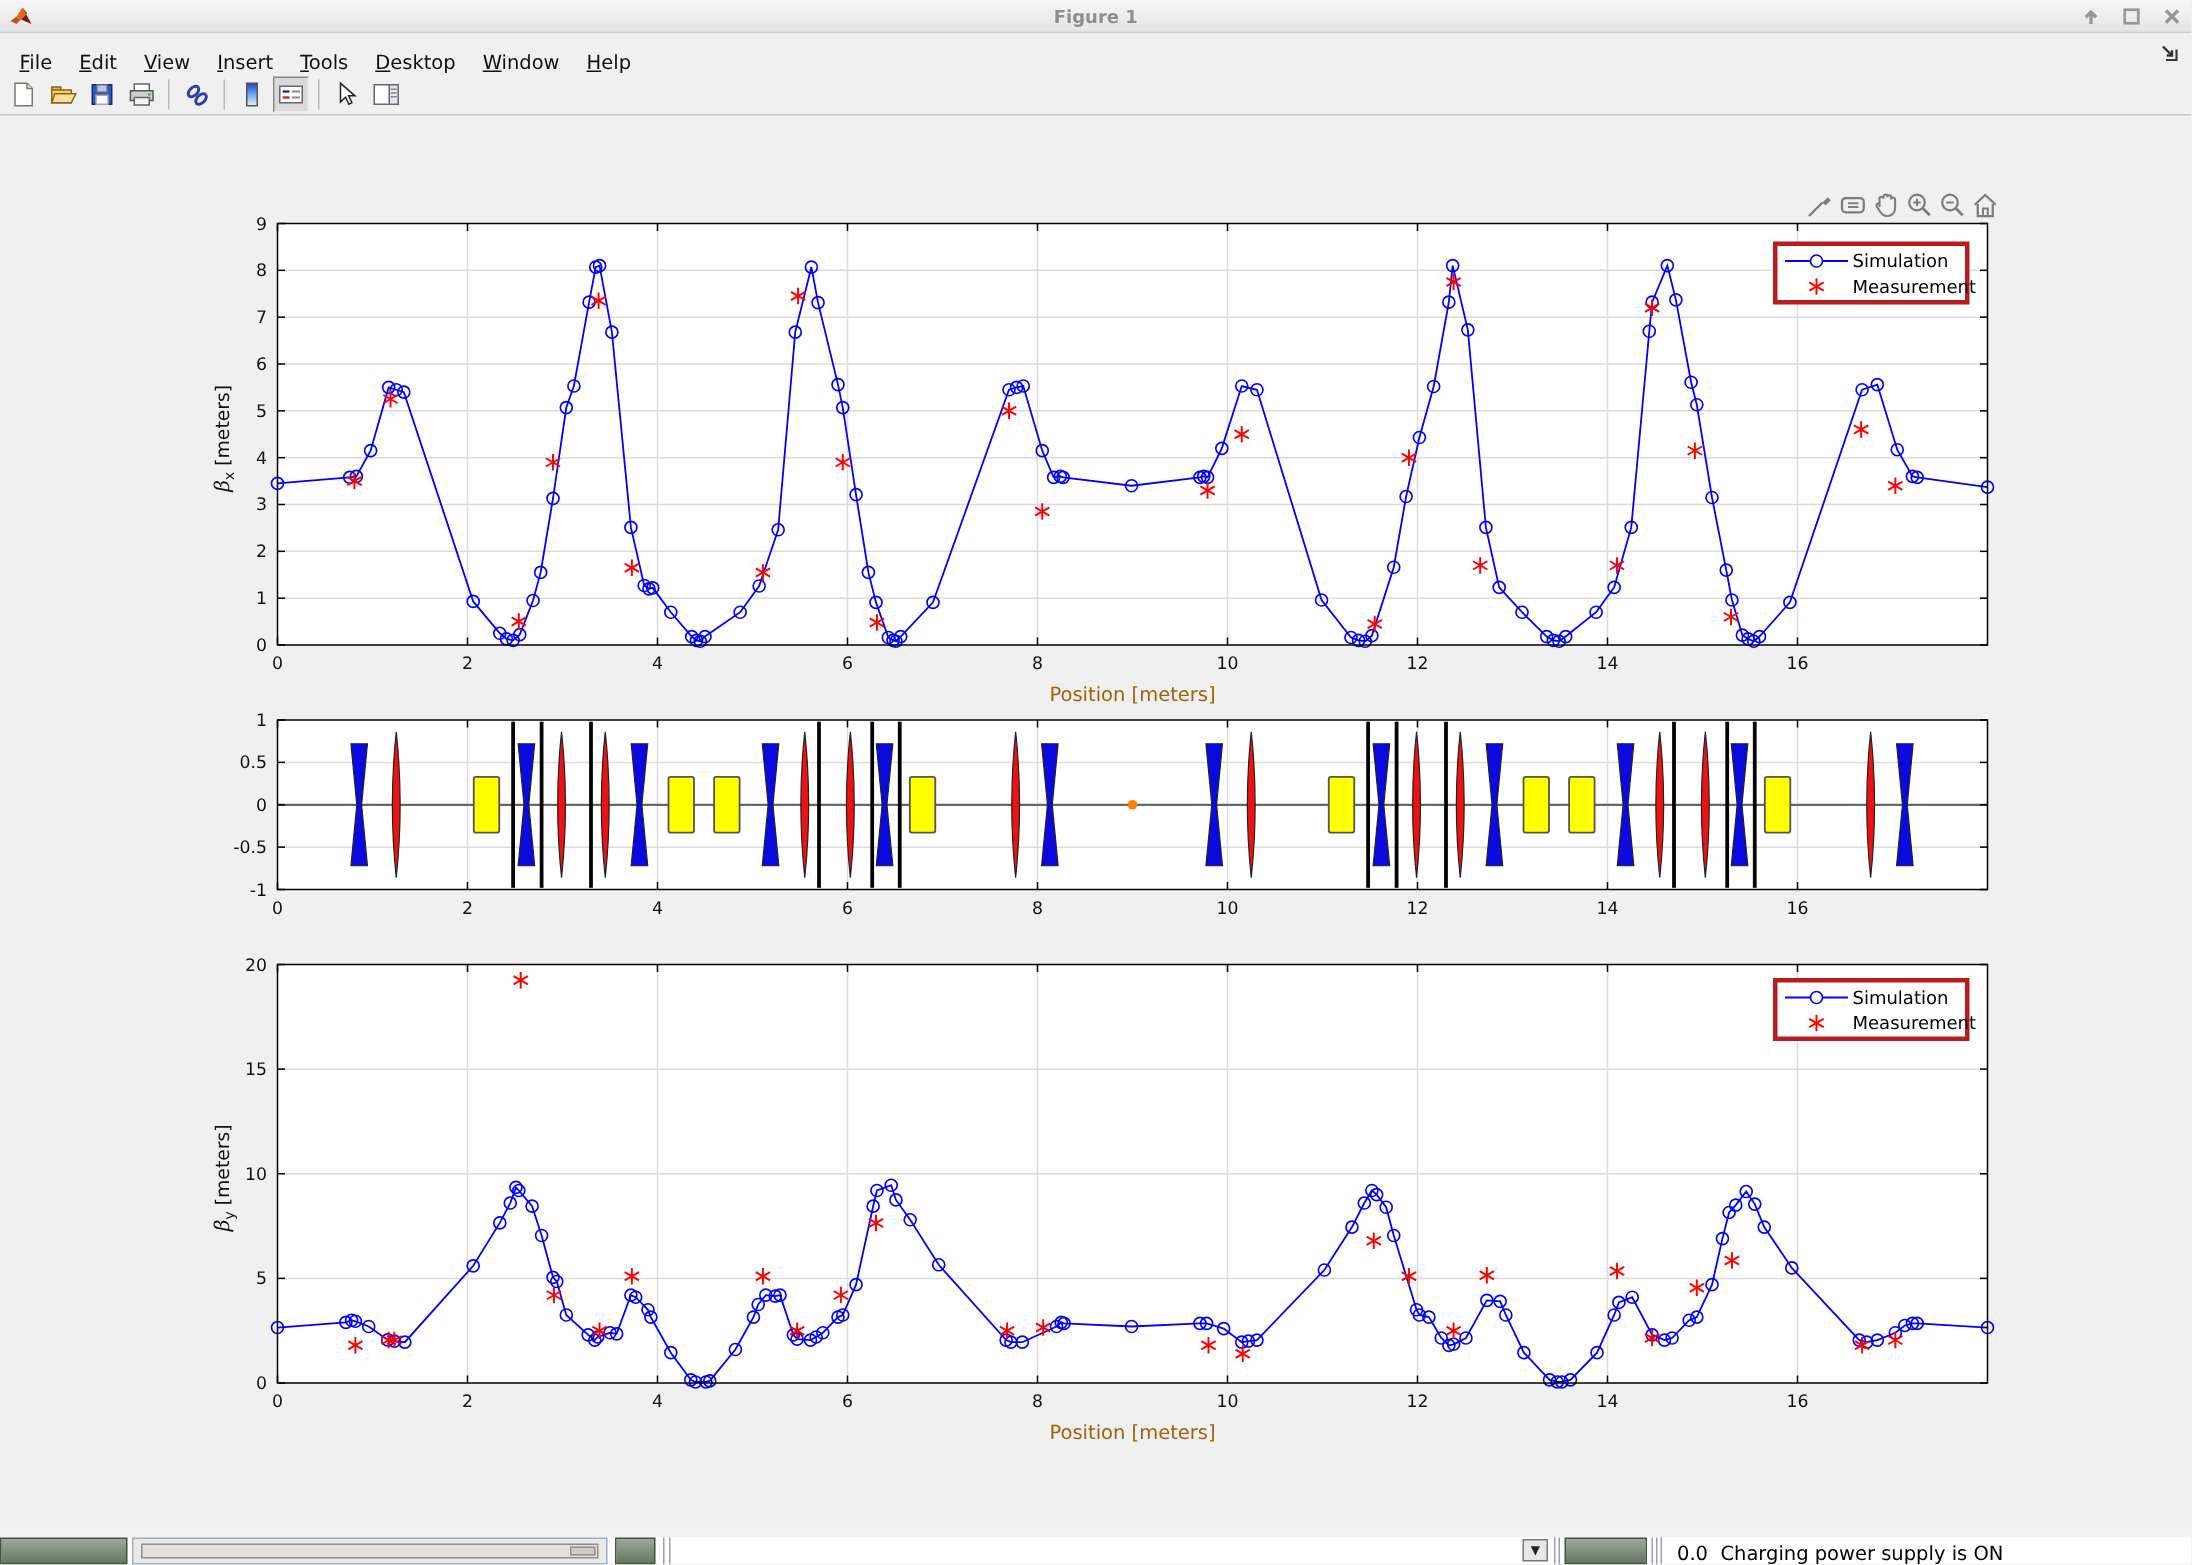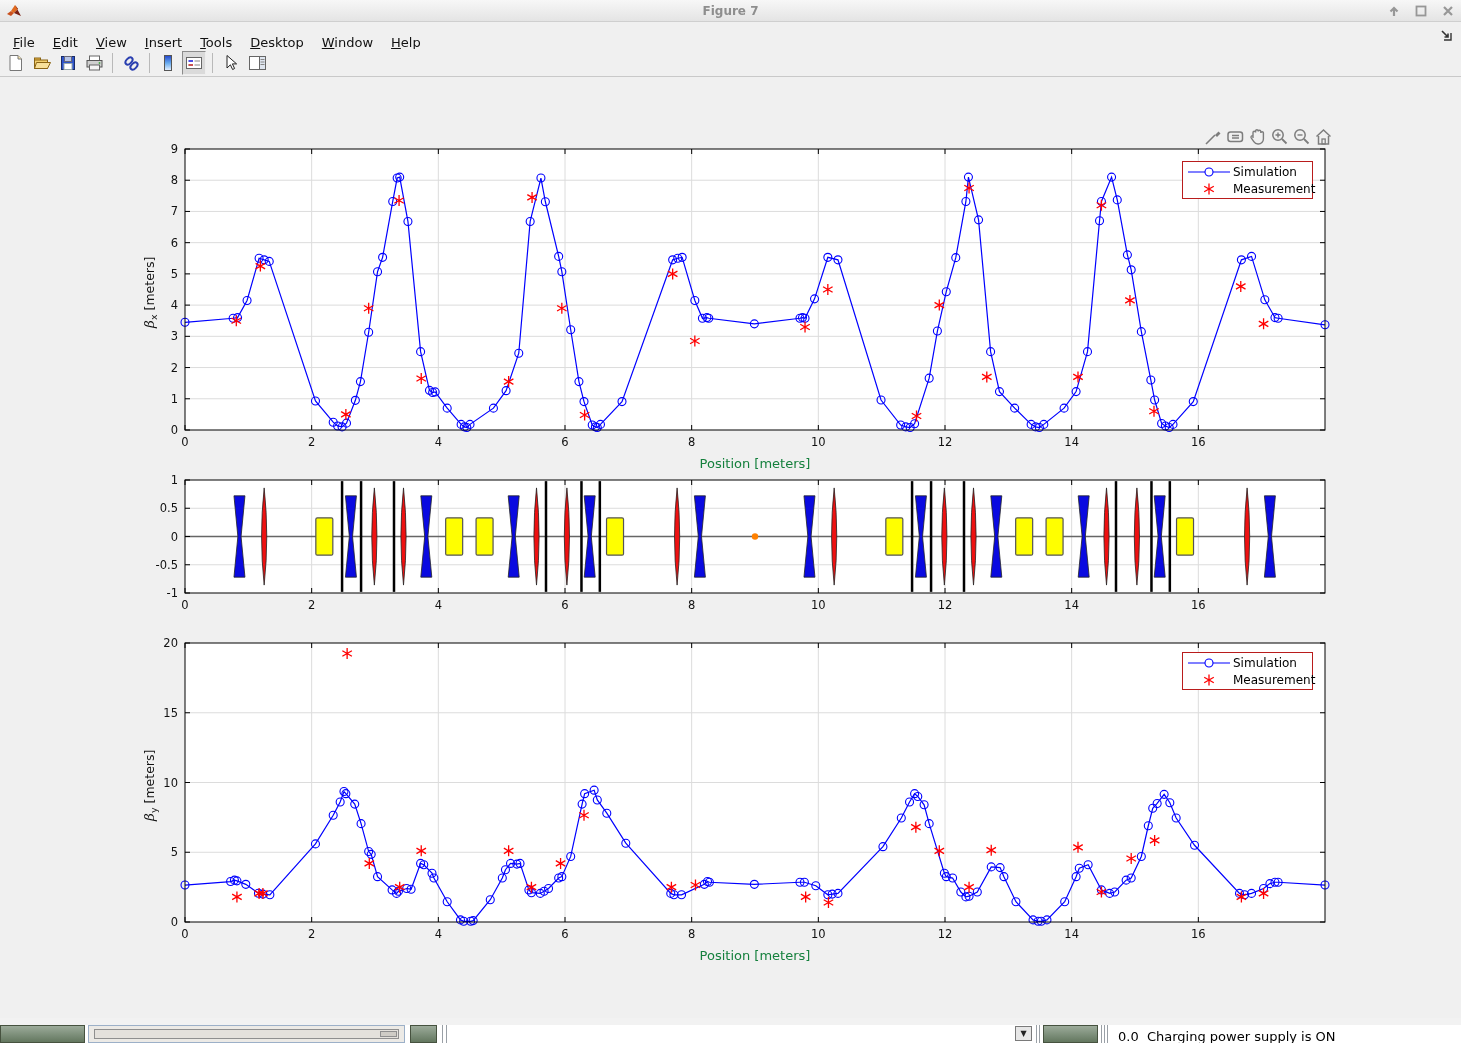--- a/index.html
+++ b/index.html
@@ -26,27 +26,27 @@
              background:#f0f0f0; border-bottom:1px solid #c9c9c9;
              display:flex; align-items:center; padding-left:3px; }
   .tbtn { width:24px; height:24px; display:flex; align-items:center; justify-content:center;
           margin:0 1px; border:1px solid transparent; }
   .tbtn.pressed { background:#dadada; border-color:#8b8b8b #eeeeee #eeeeee #8b8b8b; }
   .tsep { width:1px; height:20px; background:#b9b9b9; margin:0 5px; }
 
   
   #plots { position:absolute; left:0; top:0; z-index:1; }
   .overlay { position:absolute; z-index:3; }
-  .xlabel { left:185px; width:1140px; text-align:center; font-size:13px; color:#15803d; }
+  .xlabel { left:185px; width:1140px; text-align:center; font-size:13px; color:#a16207; }
   .ylabel { left:100px; width:100px; text-align:center; font-size:12.5px; color:#111;
             transform:rotate(-90deg); transform-origin:center; white-space:nowrap; }
   .ylabel i { font-family:"DejaVu Serif", serif; font-style:italic; font-size:13.5px; }
   .ylabel sub { font-size:9.5px; }
 
-  .legend { background:#ffffff; border:1px solid #b91c1c; width:131px; padding:1px 2px; }
+  .legend { background:#ffffff; border:3px solid #b91c1c; width:131px; padding:1px 2px; }
   .legend-row { display:flex; align-items:center; height:17px; }
   .legend-sample { width:48px; flex:0 0 48px; display:flex; justify-content:center; }
   .legend-label { font-size:12px; color:#000; }
 
   #axtools { left:1204px; top:127px; display:flex; gap:3px; }
   #axtools .axbtn { width:19px; height:20px; }
 
   
   #bottomstrip { position:absolute; left:0; top:1018px; width:1461px; height:25px;
                  background:#f2f2f2; z-index:5; }
@@ -584,21 +584,21 @@
         <text x="178" y="647" text-anchor="end" font-size="11.5" fill="#111">20</text>
       </g>
     </svg>
 
   <div id="titlebar">
     <svg id="win-logo" viewBox="0 0 16 16">
       <polygon points="1,11 5,8 8,10 5,13" fill="#c94f1d"></polygon>
       <polygon points="5,8 9,2 12,6 8,10" fill="#e06a1f"></polygon>
       <polygon points="9,2 15,13 8,10 12,6" fill="#7a1f12"></polygon>
     </svg>
-    <div id="win-title">Figure 7</div>
+    <div id="win-title">Figure 1</div>
     <div id="win-controls">
       <svg class="wbtn" viewBox="0 0 14 14">
         <path d="M7 12 V4 M3.5 7.5 L7 4 L10.5 7.5" stroke="#979797" stroke-width="2.2" fill="none"></path>
       </svg>
       <svg class="wbtn" viewBox="0 0 14 14">
         <rect x="2.5" y="2.5" width="9" height="9" stroke="#979797" stroke-width="1.8" fill="none"></rect>
       </svg>
       <svg class="wbtn" viewBox="0 0 14 14">
         <path d="M3 3 L11 11 M11 3 L3 11" stroke="#979797" stroke-width="2.2" fill="none"></path>
       </svg>

